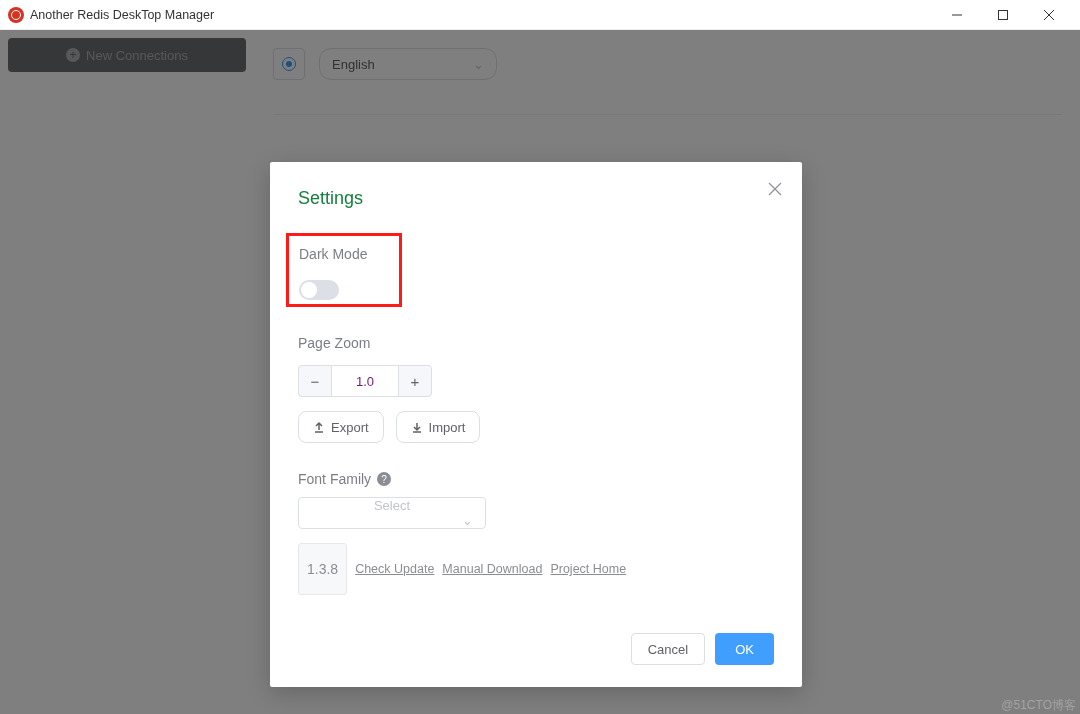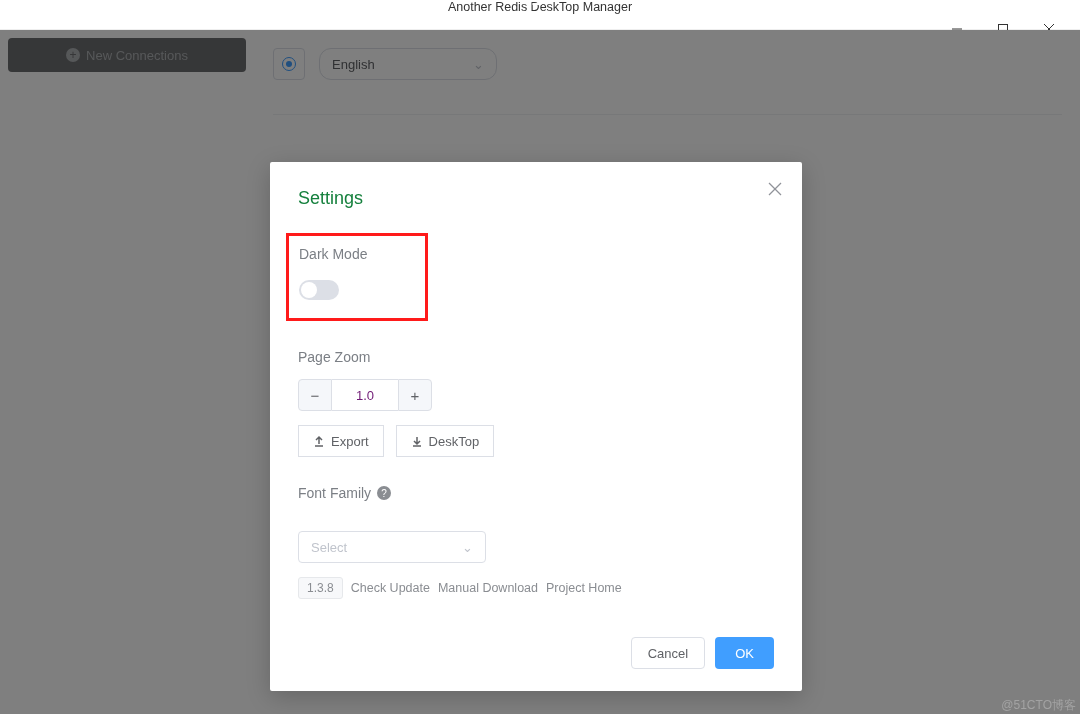--- a/index.html
+++ b/index.html
@@ -1,19 +1,19 @@
 <!DOCTYPE html>
 <html><head>
 <meta charset="utf-8">
 <style>
   * { box-sizing: border-box; margin: 0; padding: 0; font-family: "Helvetica Neue", Arial, sans-serif; }
   body { width: 1080px; height: 714px; overflow: hidden; background: #7f7f7f; position: relative; }
 
   
-  .titlebar { height: 30px; background: #fff; display: flex; align-items: center; padding: 0 8px; border-bottom: 1px solid #eee; flex-direction: column; }
+  .titlebar { height: 30px; background: #fff; display: flex; align-items: center; padding: 0 8px; border-bottom: 1px solid #eee; }
   .titlebar .app-icon { width: 16px; height: 16px; border-radius: 50%; background: #d63324; margin-right: 6px; position: relative; }
   .titlebar .app-icon::after { content:""; position:absolute; inset:3px; border:1px solid #fff; border-radius:50%; }
   .titlebar .title { font-size: 12.5px; color: #333; }
   .titlebar .win-controls { margin-left: auto; display: flex; }
   .titlebar .win-btn { width: 46px; height: 30px; display:flex; align-items:center; justify-content:center; color:#333; font-size:12px; }
   .titlebar .win-btn svg { width:10px; height:10px; stroke:#333; stroke-width:1; fill:none; }
 
   
   .app { position: relative; height: calc(100% - 30px); background: #fff; }
   .sidebar { position:absolute; left:0; top:0; width:255px; height:100%; background:#fff; padding:8px; }
@@ -32,45 +32,45 @@
   .overlay { position:absolute; inset:0; background:rgba(0,0,0,0.5); }
 
   
   .modal { position:absolute; left:270px; top:132px; width:532px; background:#fff; border-radius:2px; box-shadow:0 6px 24px rgba(0,0,0,.2); padding:26px 28px 22px; }
   .modal-title { font-size:18px; color:#15803d; }
   .modal-close { position:absolute; right:20px; top:20px; color:#909399; font-size:16px; cursor:pointer; }
 
   .section-label { font-size:14px; color:#7b7f85; margin-top:28px; display:flex; align-items:center; gap:6px; }
 
   
-  .highlight { border:3px solid #ff1a1a; padding:10px 10px 18px; margin-top:24px; margin-left:-12px; width:142px; }
+  .highlight { border:3px solid #ff1a1a; padding:10px 10px 4px; margin-top:24px; margin-left:-12px; width:116px; }
   .highlight .section-label { margin-top:0; }
   .switch { margin-top:18px; width:40px; height:20px; background:#dcdfe6; border-radius:10px; position:relative; }
   .switch::after { content:""; position:absolute; left:2px; top:2px; width:16px; height:16px; background:#fff; border-radius:50%; }
 
   
   .stepper { margin-top:14px; display:flex; height:32px; width:134px; }
   .step-btn { width:34px; border:1px solid #dcdfe6; background:#f5f7fa; color:#606266; display:flex; align-items:center; justify-content:center; font-size:15px; }
   .step-btn.minus { border-radius:4px 0 0 4px; }
   .step-btn.plus  { border-radius:0 4px 4px 0; }
   .step-val { flex:1; border-top:1px solid #dcdfe6; border-bottom:1px solid #dcdfe6; display:flex; align-items:center; justify-content:center; font-size:13px; color:#701a75; }
 
   
   .btn-row { margin-top:14px; display:flex; gap:12px; }
-  .btn { height:32px; padding:0 14px; border:1px solid #dcdfe6; background:#fff; border-radius:0; display:flex; align-items:center; gap:6px; font-size:13px; color:#606266; }
+  .btn { height:32px; padding:0 14px; border:1px solid #dcdfe6; background:#fff; border-radius:8px; display:flex; align-items:center; gap:6px; font-size:13px; color:#606266; }
   .btn svg { width:12px; height:12px; stroke:#606266; fill:none; stroke-width:1.5; }
 
   
-  .select { margin-top:30px; width:188px; height:32px; border:1px solid #dcdfe6; border-radius:4px; display:flex; align-items:center; padding:0 12px; color:#c0c4cc; font-size:13px; }
+  .select { margin-top:10px; width:188px; height:32px; border:1px solid #dcdfe6; border-radius:4px; display:flex; align-items:center; padding:0 12px; color:#c0c4cc; font-size:13px;flex-direction:column; }
   .select .chev { margin-left:auto; color:#c0c4cc; }
 
   
   .ver-row { margin-top:14px; display:flex; align-items:center; gap:8px; font-size:12.5px; }
-  .ver-badge { border:1px solid #e6e8eb; background:#f7f8fa; padding:3px 8px; border-radius:3px; color:#8a8d92; font-size:12px; }
-  .ver-link { color:#8a8d92; }
+  .ver-badge { border:1px solid #e6e8eb; background:#f7f8fa; padding:17px 8px; border-radius:3px; color:#8a8d92; font-size:14px; }
+  .ver-link { color:#8a8d92; text-decoration:underline; }
 
   
   .modal-footer { display:flex; justify-content:flex-end; gap:10px; margin-top:38px; }
   .btn-cancel { height:32px; padding:0 16px; border:1px solid #dcdfe6; background:#fff; border-radius:4px; color:#606266; font-size:13px; }
   .btn-ok { height:32px; padding:0 20px; border:none; background:#409eff; color:#fff; border-radius:4px; font-size:13px; }
 
   .help-icon { width:14px; height:14px; border-radius:50%; background:#8a8d92; color:#fff; display:inline-flex; align-items:center; justify-content:center; font-size:10px; }
 
   .watermark { position:absolute; right:4px; bottom:0; color:#a3a3a3; font-size:12px; }
 </style>
@@ -147,21 +147,21 @@
       <button class="btn">
         <svg viewBox="0 0 12 12">
             <path d="M6 9V2M3 5l3-3 3 3M2 11h8"></path>
           </svg>
         <span>Export</span>
       </button>
       <button class="btn">
         <svg viewBox="0 0 12 12">
             <path d="M6 2v7M3 6l3 3 3-3M2 11h8"></path>
           </svg>
-        <span>DeskTop</span>
+        <span>Import</span>
       </button>
     </div>
 
     <div class="section-label">
       <span>Font Family</span>
       <span class="help-icon">?</span>
     </div>
     <div class="select">
       <span>Select</span>
       <span class="chev">⌄</span>

